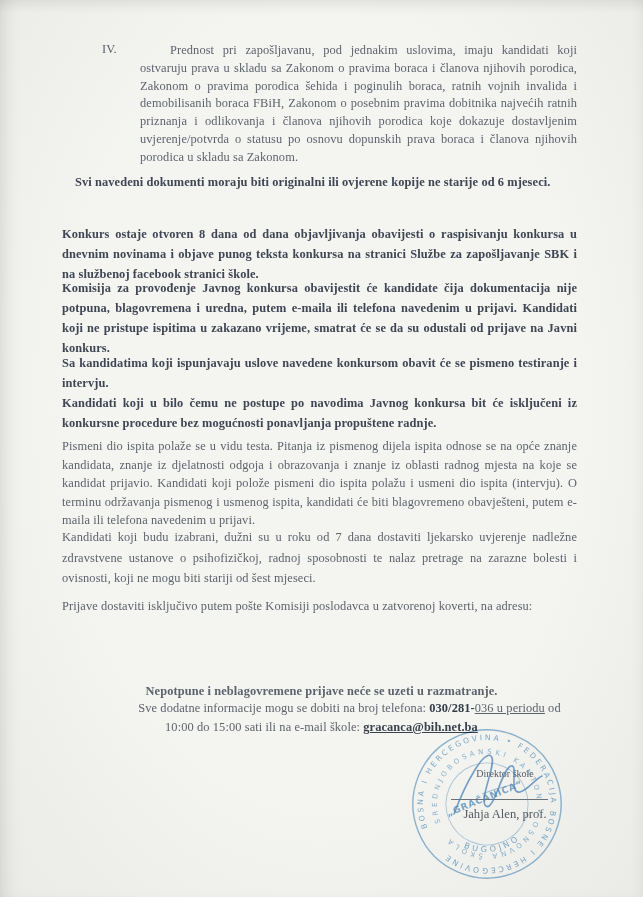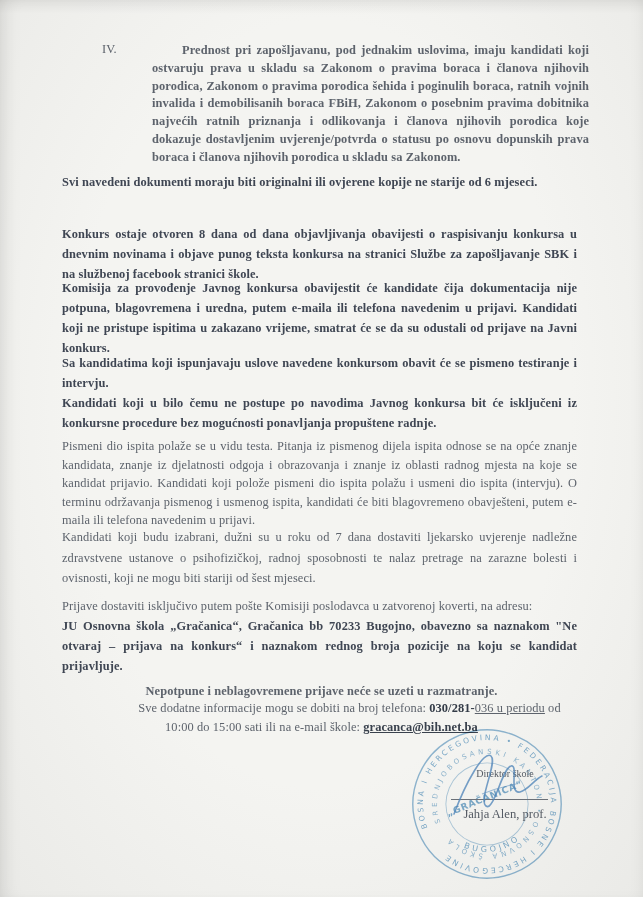--- a/index.html
+++ b/index.html
@@ -26,21 +26,21 @@
     color:#5d636c;
     text-align:justify;
     line-height:18.6px;
     letter-spacing:0.1px;
   }
   .bold{
     font-weight:bold;
     color:#3f4653;
     line-height:20px;
   }
-  .list-wrap{left:152px;width:437px;line-height:17.8px;font-weight:bold;}
+  .list-wrap{left:140px;width:437px;line-height:17.8px;}
   .list-num{
     position:absolute;
     left:102px; top:42px;
     font-size:12.4px;
     color:#5d636c;
     font-weight:normal;
   }
   .indent-first{text-indent:30px;}
   .seg{margin:0;}
   .underline{text-decoration:underline;}
@@ -67,41 +67,40 @@
   .stamp-text{font-family:"DejaVu Sans",sans-serif;fill:#5b98c5;}
 </style>
 </head>
 <body>
 
 <div class="page">
 
   <span class="list-num">IV.</span>
   <div class="para list-wrap indent-first" style="top:42px;">Prednost pri zapošljavanu, pod jednakim uslovima, imaju kandidati koji ostvaruju prava u skladu sa Zakonom o pravima boraca i članova njihovih porodica, Zakonom o pravima porodica šehida i poginulih boraca, ratnih vojnih invalida i demobilisanih boraca FBiH, Zakonom o posebnim pravima dobitnika najvećih ratnih priznanja i odlikovanja i članova njihovih porodica koje dokazuje dostavljenim uvjerenje/potvrda o statusu po osnovu dopunskih prava boraca i članova njihovih porodica u skladu sa Zakonom.</div>
 
-  <div class="para bold" style="top:172px;">Svi navedeni dokumenti moraju biti originalni ili ovjerene kopije ne starije od 6 mjeseci.</div>
+  <div class="para bold" style="top:172px;margin-left:13px;">Svi navedeni dokumenti moraju biti originalni ili ovjerene kopije ne starije od 6 mjeseci.</div>
 
   <div class="para bold" style="top:204px;margin-top:20px;">Konkurs ostaje otvoren 8 dana od dana objavljivanja obavijesti o raspisivanju konkursa u dnevnim novinama i objave punog teksta konkursa na stranici Službe za zapošljavanje SBK i na službenoj facebook stranici škole.</div>
 
   <div class="para bold" style="top:278px;">
     <span class="seg">Komisija za provođenje Javnog konkursa obavijestit će kandidate čija dokumentacija nije potpuna, blagovremena i uredna, putem e-maila ili telefona navedenim u prijavi.</span>
      <span class="seg">Kandidati koji ne pristupe ispitima u zakazano vrijeme, smatrat će se da su odustali od prijave na Javni konkurs.</span>
   </div>
 
   <div class="para bold" style="top:353px;">
     <div class="seg">Sa kandidatima koji ispunjavaju uslove navedene konkursom obavit će se pismeno testiranje i intervju.</div>
     <div class="seg">Kandidati koji u bilo čemu ne postupe po navodima Javnog konkursa bit će isključeni iz konkursne procedure bez mogućnosti ponavljanja propuštene radnje.</div>
   </div>
 
   <div class="para" style="top:437px;">Pismeni dio ispita polaže se u vidu testa. Pitanja iz pismenog dijela ispita odnose se na opće znanje kandidata, znanje iz djelatnosti odgoja i obrazovanja i znanje iz oblasti radnog mjesta na koje se kandidat prijavio. Kandidati koji polože pismeni dio ispita polažu i usmeni dio ispita (intervju). O terminu održavanja pismenog i usmenog ispita, kandidati će biti blagovremeno obavješteni, putem e-maila ili telefona navedenim u prijavi.</div>
 
   <div class="para" style="top:527px;line-height:20.5px;">Kandidati koji budu izabrani, dužni su u roku od 7 dana dostaviti ljekarsko uvjerenje nadležne zdravstvene ustanove o psihofizičkoj, radnoj sposobnosti te nalaz pretrage na zarazne bolesti i ovisnosti, koji ne mogu biti stariji od šest mjeseci.</div>
 
   <div class="para" style="top:596px;line-height:20px;">
     <div class="seg">Prijave dostaviti isključivo putem pošte Komisiji poslodavca u zatvorenoj koverti, na adresu:</div>
-    <div class="seg bold">JU Osnovna škola „Gračanica“, Gračanica bb 70233 Bugojno, obavezno sa naznakom "Ne otvaraj – prijava na konkurs“ i naznakom rednog broja pozicije na koju se kandidat prijavljuje.</div>
   </div>
 
   <div class="footer-line bold" style="top:681px;">Nepotpune i neblagovremene prijave neće se uzeti u razmatranje.</div>
 
   <div class="footer-line" style="top:701px;margin-left:28px;">
     <span>Sve dodatne informacije mogu se dobiti na broj telefona: </span><span class="bold dark" style="line-height:inherit;">030/281-</span><span class="underline">036 u periodu</span><span> od</span>
   </div>
   <div class="footer-line" style="top:720px;">
     <span>10:00 do 15:00 sati ili na e-mail škole: </span><span class="email-link">gracanca@bih.net.ba</span>
   </div>

